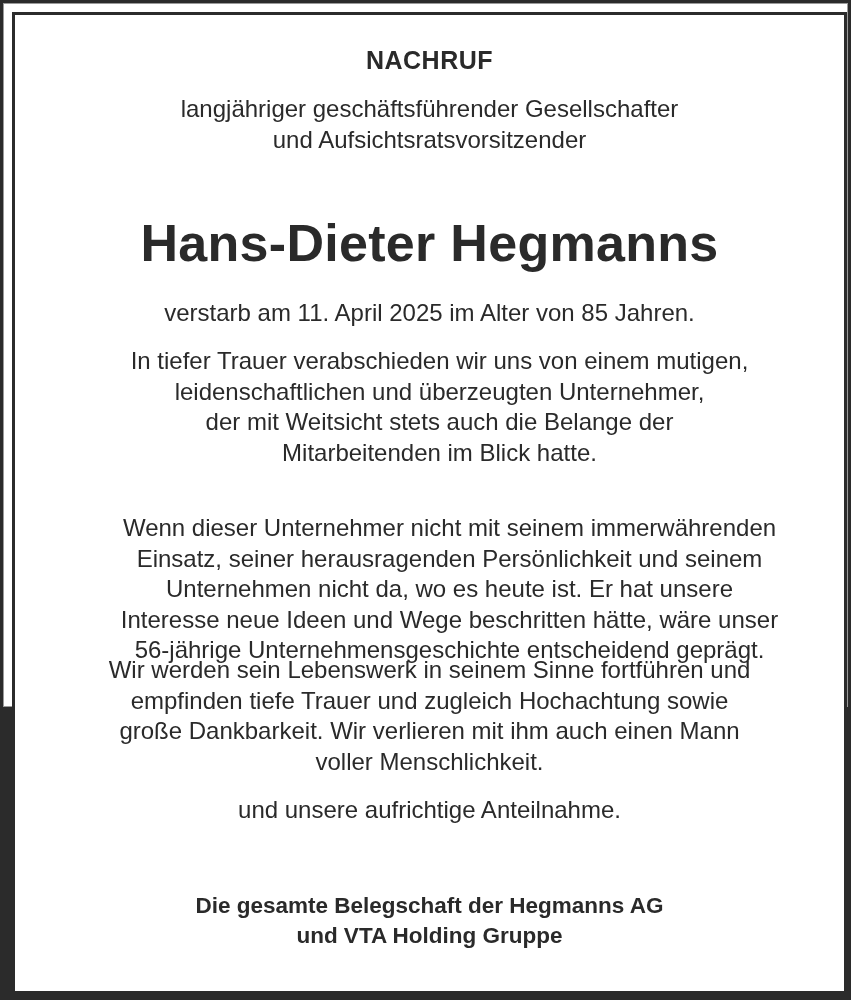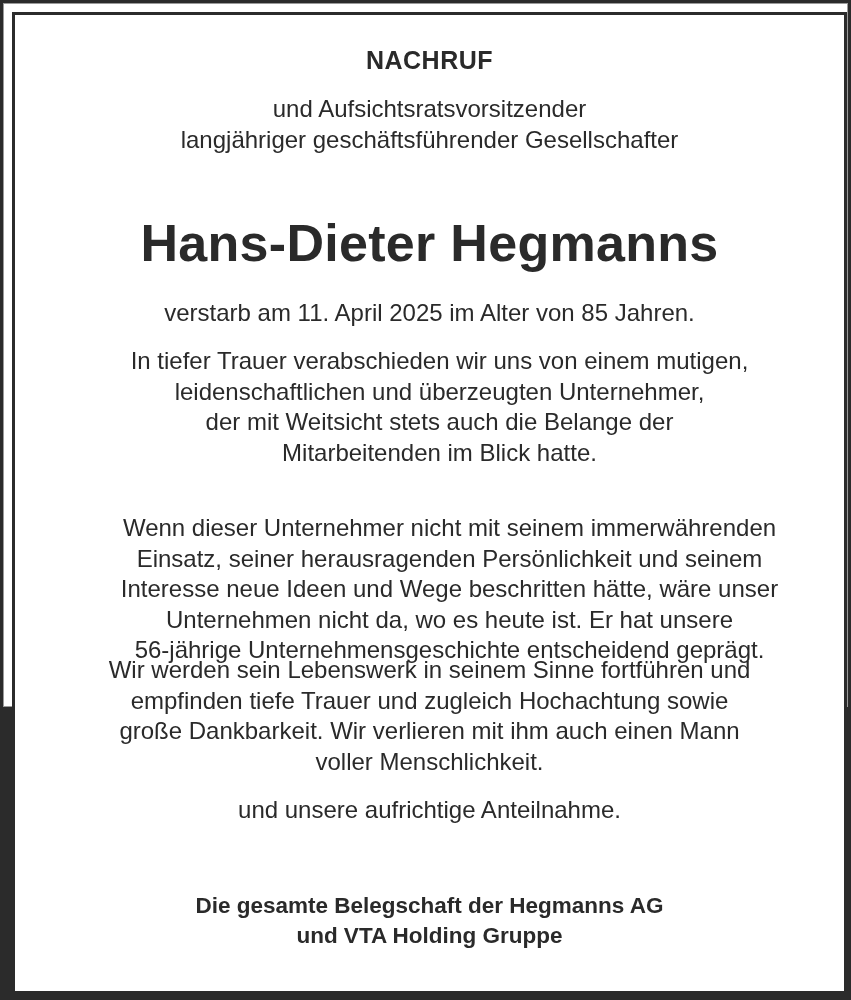--- a/index.html
+++ b/index.html
@@ -73,42 +73,42 @@
 </head>
 <body>
 
 <div class="frame-outer">
   <div class="frame-inner">
     <div class="content">
 
       <div class="heading">NACHRUF</div>
 
       <div class="block" style="top:79px;">
+        <span class="line">langjähriger geschäftsführender Gesellschafter</span>
         <span class="line">und Aufsichtsratsvorsitzender</span>
-        <span class="line">langjähriger geschäftsführender Gesellschafter</span>
       </div>
 
       <div class="name">Hans-Dieter Hegmanns</div>
 
       <div class="block" style="top:283px;">
         <span class="line">verstarb am 11. April 2025 im Alter von 85 Jahren.</span>
       </div>
 
       <div class="block" style="top:331px;margin-left:20px;">
         <span class="line">In tiefer Trauer verabschieden wir uns von einem mutigen,</span>
         <span class="line">leidenschaftlichen und überzeugten Unternehmer,</span>
         <span class="line">der mit Weitsicht stets auch die Belange der</span>
         <span class="line">Mitarbeitenden im Blick hatte.</span>
       </div>
 
       <div class="block" style="top:498px;padding-left:40px;">
         <span class="line">Wenn dieser Unternehmer nicht mit seinem immerwährenden</span>
         <span class="line">Einsatz, seiner herausragenden Persönlichkeit und seinem</span>
+        <span class="line">Unternehmen nicht da, wo es heute ist. Er hat unsere</span>
         <span class="line">Interesse neue Ideen und Wege beschritten hätte, wäre unser</span>
-        <span class="line">Unternehmen nicht da, wo es heute ist. Er hat unsere</span>
         <span class="line">56-jährige Unternehmensgeschichte entscheidend geprägt.</span>
       </div>
 
       <div class="block" style="top:640px;">
         <span class="line">Wir werden sein Lebenswerk in seinem Sinne fortführen und</span>
         <span class="line">empfinden tiefe Trauer und zugleich Hochachtung sowie</span>
         <span class="line">große Dankbarkeit. Wir verlieren mit ihm auch einen Mann</span>
         <span class="line">voller Menschlichkeit.</span>
       </div>
 

